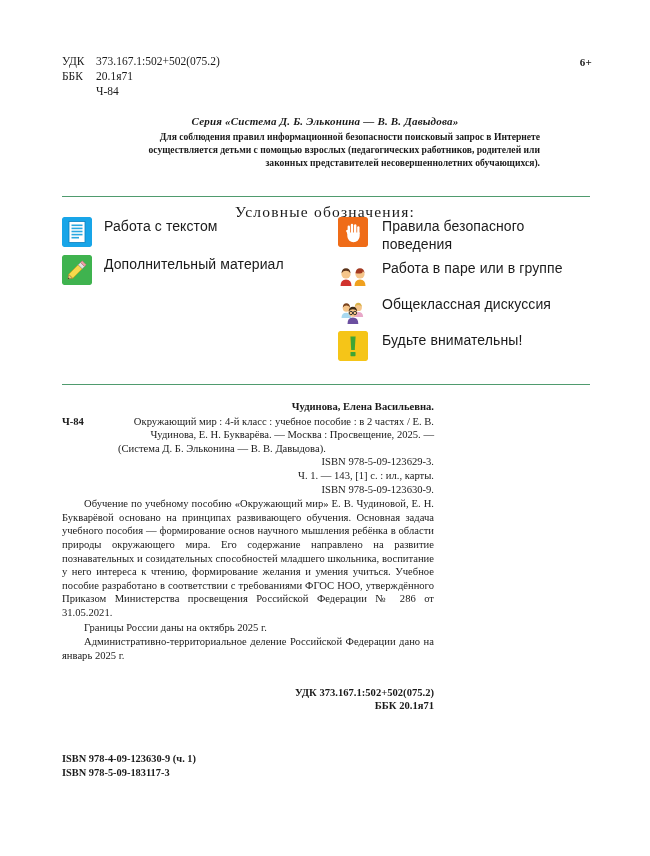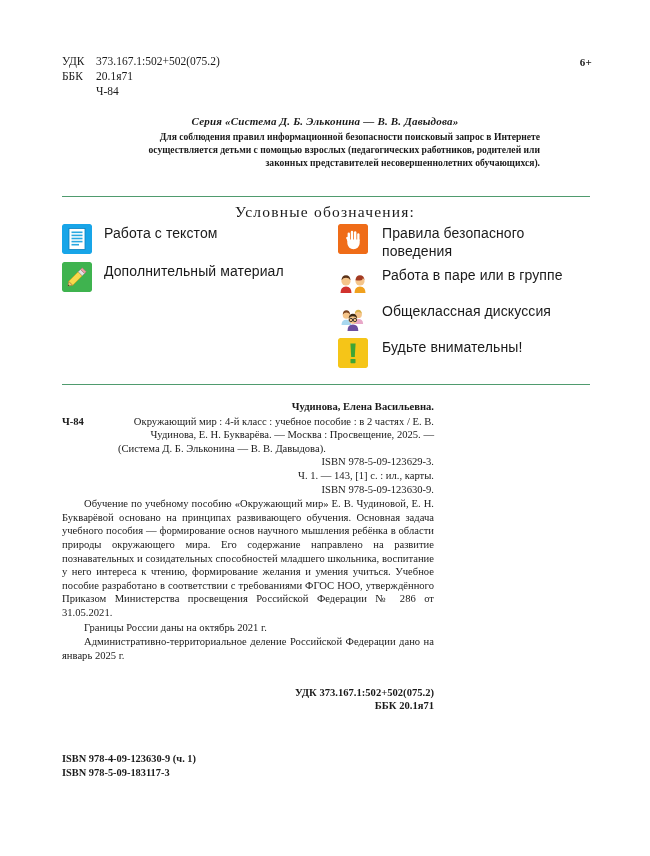--- a/index.html
+++ b/index.html
@@ -25,21 +25,21 @@
     text-align:right;font-weight:bold;font-size:9.6px;line-height:13.2px;}
 
   
   .rule{position:absolute;left:62px;width:528px;height:1px;background:#4f9b6e;}
   .rule.top{top:196px;}
   .rule.bottom{top:384px;}
 
   
   .legend-title{position:absolute;left:0;right:0;top:203px;text-align:center;
     font-size:15.5px;font-weight:normal;letter-spacing:1.2px;}
-  .legend{position:absolute;left:62px;top:224px;width:528px;
+  .legend{position:absolute;left:62px;top:217px;width:528px;
     display:flex;justify-content:space-between;}
   .legend-col{width:252px;}
   .legend-item{display:flex;align-items:flex-start;margin-bottom:8px;}
   .legend-item .ico{width:30px;height:30px;flex:0 0 30px;margin-right:12px;position:relative;}
   .legend-item .lbl{font-family:"Liberation Sans", sans-serif;font-size:14px;
     line-height:17.5px;letter-spacing:.1px;padding-top:1px;}
   .legend-col.right .legend-item{margin-bottom:6px;}
   .legend-col.right .legend-item .ico{margin-right:14px;}
 
   
@@ -216,21 +216,21 @@
     <div class="maindesc">
       <span class="marginlabel">Ч-84</span>
       <p class="body">Окружающий мир : 4-й класс : учебное пособие : в 2 частях / Е. В. Чудинова, Е. Н. Букварёва. — Москва : Просвещение, 2025. — (Система Д. Б. Эльконина — В. В. Давыдова).</p>
     </div>
 
     <p class="isbn">ISBN 978-5-09-123629-3.</p>
     <p class="isbn">Ч. 1. — 143, [1] с. : ил., карты.</p>
     <p class="isbn">ISBN 978-5-09-123630-9.</p>
 
     <p class="para">Обучение по учебному пособию «Окружающий мир» Е. В. Чудиновой, Е. Н. Букварёвой основано на принципах развивающего обучения. Основная задача учебного пособия — формирование основ научного мышления ребёнка в области природы окружающего мира. Его содержание направлено на развитие познавательных и созидательных способностей младшего школьника, воспитание у него интереса к чтению, формирование желания и умения учиться. Учебное пособие разработано в соответствии с требованиями ФГОС НОО, утверждённого Приказом Министерства просвещения Российской Федерации № 286 от 31.05.2021.</p>
-    <p class="para nojust">Границы России даны на октябрь 2021 г.</p>
+    <p class="para nojust">Границы России даны на октябрь 2025 г.</p>
     <p class="para">Административно-территориальное деление Российской Федерации дано на январь 2025 г.</p>
   </div>
 
   <div class="udcrepeat">
     <div>УДК 373.167.1:502+502(075.2)</div>
     <div>ББК 20.1я71</div>
   </div>
 
   <div class="footer-isbn">
     <div>ISBN 978-4-09-123630-9 (ч. 1)</div>

